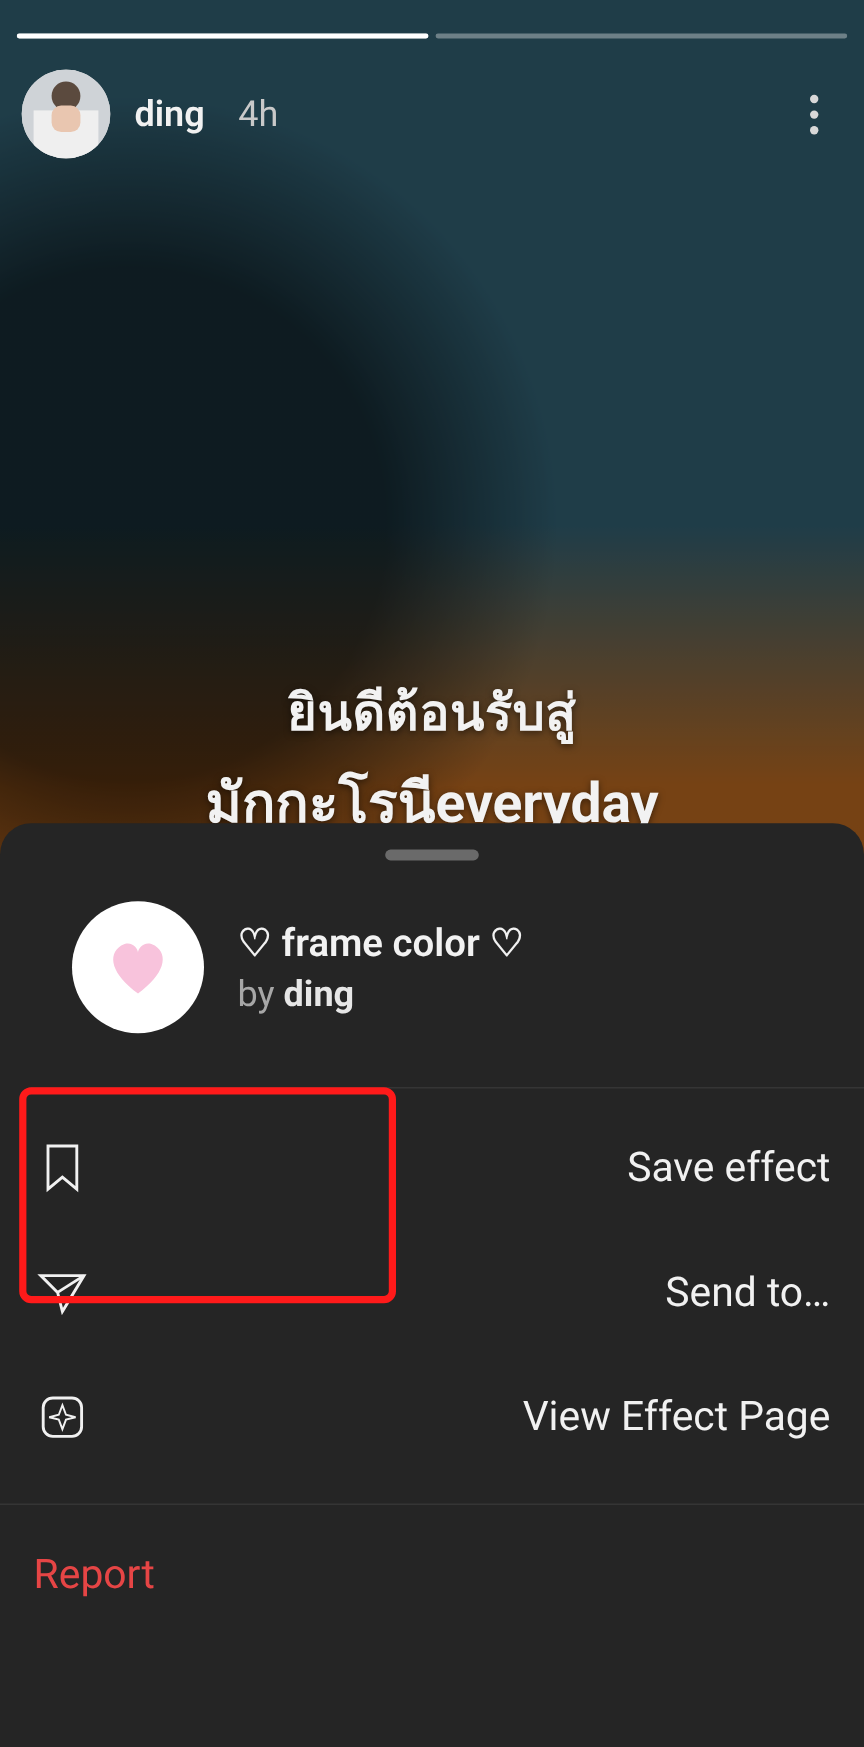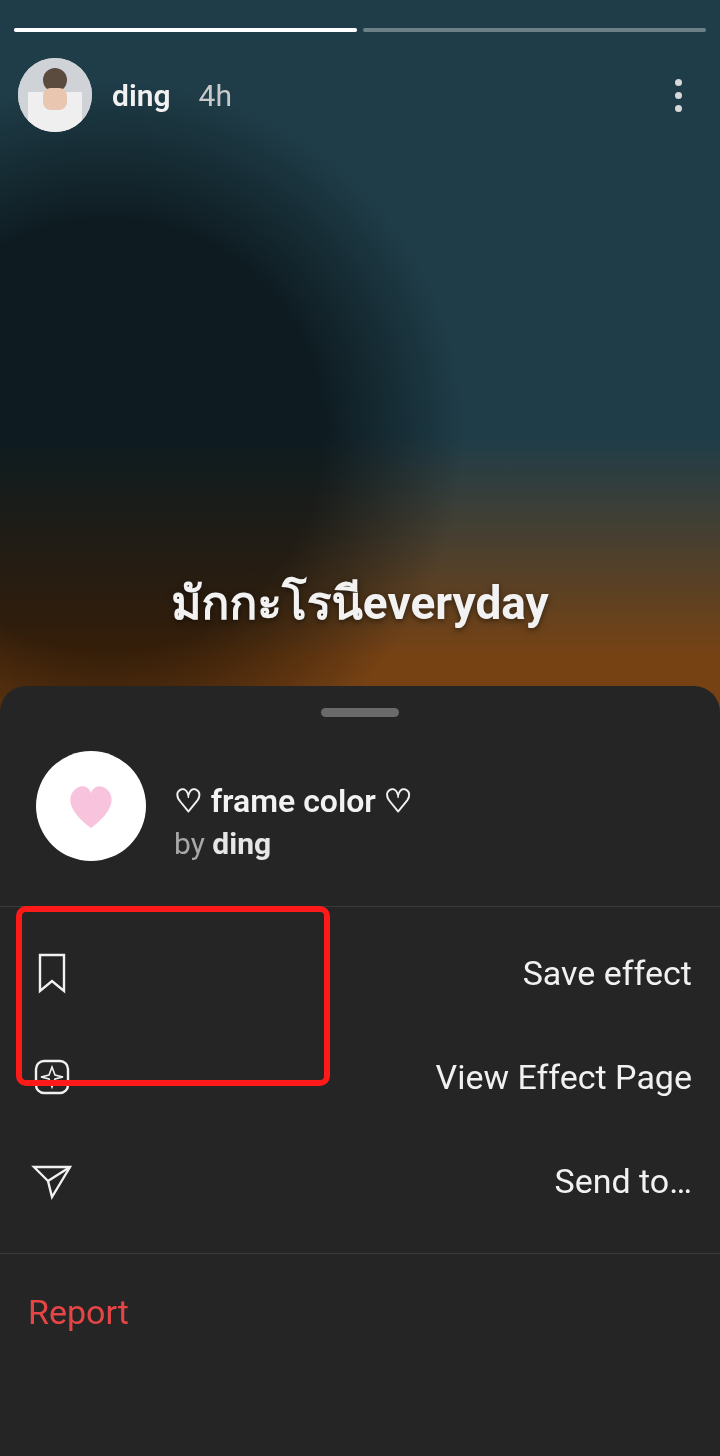--- a/index.html
+++ b/index.html
@@ -26,21 +26,21 @@
   .translate-row { display:flex; align-items:center; gap:10px; margin-top:8px;}
   .trans-icon { width:22px; height:22px; border-radius:50%; background:#bfbfbf; display:inline-block;}
   .translate { color:#c9c9c9; font-size:28px; font-weight:600; }
   .more-btn { width:48px; height:48px; display:flex; flex-direction:column; align-items:center; justify-content:center; gap:6px; }
   .more-btn span { width:7px; height:7px; background:#d8d8d8; border-radius:50%; }
   .caption { position:absolute; top:560px; left:0; right:0; text-align:center; color:#f2f2f2; font-weight:700; }
   .caption .l1 { font-size:42px; letter-spacing:0.5px; text-shadow:0 2px 6px rgba(0,0,0,0.5);}
   .caption .l2 { font-size:46px; margin-top:6px; text-shadow:0 2px 6px rgba(0,0,0,0.5);}
   .sheet { position:absolute; left:0; right:0; bottom:0; top:686px; background:#252525; border-top-left-radius:26px; border-top-right-radius:26px; }
   .handle { width:78px; height:9px; background:#6a6a6a; border-radius:5px; margin:22px auto 0; }
-  .effect-header { display:flex; align-items:flex-end; padding: 34px 36px 45px; border-bottom:1px solid #3a3a3a;}
+  .effect-header { display:flex; align-items:center; padding: 34px 36px 45px; border-bottom:1px solid #3a3a3a;margin-left:24px;}
   .effect-avatar { width:110px; height:110px; border-radius:50%; background:#fff; display:flex; align-items:center; justify-content:center; }
   .effect-avatar svg { width:64px; height:64px; }
   .effect-meta { margin-left:28px; }
   .effect-name { color:#f2f2f2; font-size:32px; font-weight:600; }
   .effect-by { color:#a7a7a7; font-size:30px; margin-top:6px; }
   .effect-by .author { color:#e6e6e6; font-weight:700; }
   .menu { padding: 14px 0 0; }
   .item { display:flex; align-items:center; gap:30px; padding: 28px 28px; color:#f1f1f1; font-size:34px;justify-content:space-between; }
   .item .icon { width:48px; height:48px; display:flex; align-items:center; justify-content:center; }
   .item svg { width:44px; height:44px; stroke:#f1f1f1; fill:none; stroke-width:2.4; }
@@ -75,20 +75,21 @@
     </div>
   </div>
   <div class="more-btn">
     <span></span>
     <span></span>
     <span></span>
   </div>
 </div>
 
 <div class="caption">
+  <div class="l1">ยินดีต้อนรับสู่</div>
   <div class="l2">มักกะโรนีeveryday</div>
 </div>
 
 <div class="sheet">
   <div class="handle"></div>
 
   <div class="effect-header">
     <div class="effect-avatar">
       <svg viewBox="0 0 64 64">
         <path d="M32 54 C10 38 6 22 18 14 C26 9 32 16 32 20 C32 16 38 9 46 14 C58 22 54 38 32 54 Z" fill="#f8c3dc"></path>
@@ -110,35 +111,35 @@
             <path d="M10 4 H34 V40 L22 30 L10 40 Z"></path>
           </svg>
       </span>
       <span>Save effect</span>
     </div>
 
 
     <div class="item">
       <span class="icon">
         <svg viewBox="0 0 44 44">
+            <path d="M4 8 L40 8 L22 38 L18 22 Z"></path>
+            <path d="M18 22 L40 8"></path>
+          </svg>
+      </span>
+      <span>Send to…</span>
+    </div>
+
+    <div class="item">
+      <span class="icon">
+        <svg viewBox="0 0 44 44">
             <rect x="6" y="6" width="32" height="32" rx="8"></rect>
             <path d="M22 12 L25 20 L33 22 L25 24 L22 32 L19 24 L11 22 L19 20 Z" stroke-width="1.6"></path>
           </svg>
       </span>
       <span>View Effect Page</span>
-    </div>
-
-    <div class="item">
-      <span class="icon">
-        <svg viewBox="0 0 44 44">
-            <path d="M4 8 L40 8 L22 38 L18 22 Z"></path>
-            <path d="M18 22 L40 8"></path>
-          </svg>
-      </span>
-      <span>Send to…</span>
     </div>
 
     <div class="divider"></div>
 
     <div class="report">
       <span>Report</span>
     </div>
 
   </div>
 </div>

